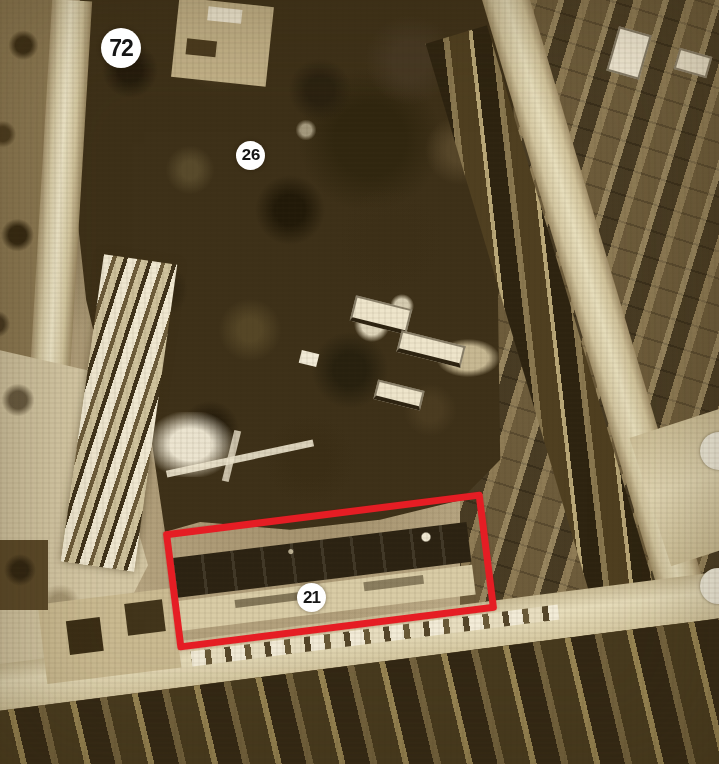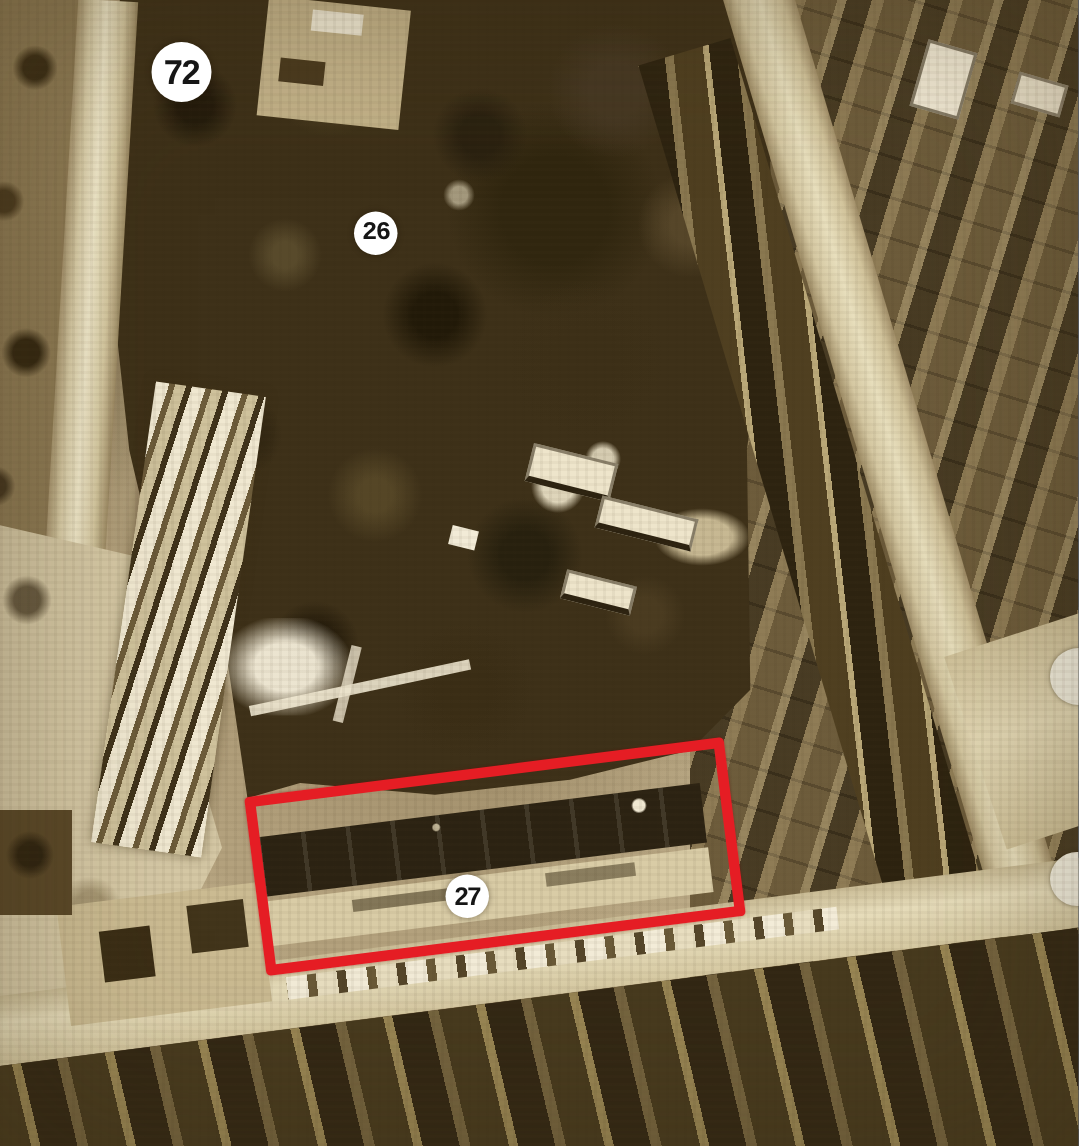--- a/index.html
+++ b/index.html
@@ -1,19 +1,19 @@
 <!DOCTYPE html>
 <html><head>
 <meta charset="utf-8">
 <style>
   html,body{margin:0;padding:0;background:#222;}
   .stage{
     position:relative;width:719px;height:764px;overflow:hidden;
     font-family:"Liberation Sans",sans-serif;
-    background:#3b82f6;
+    background:#0c4a6e;
   }
   .stage *{position:absolute;box-sizing:border-box;}
 
   
   .base{
     left:0;top:0;width:719px;height:764px;
     background:
       radial-gradient(ellipse 260px 180px at 4% 88%, rgba(238,229,201,.55), transparent 70%),
       radial-gradient(ellipse 420px 300px at 88% 72%, rgba(226,213,178,.45), transparent 72%),
       radial-gradient(ellipse 300px 220px at 46% 62%, rgba(120,100,64,.35), transparent 70%),
@@ -233,15 +233,15 @@
   <div class="edge-partial pm1"></div>
   <div class="edge-partial pm2"></div>
   <div class="grain"></div>
 
   <div class="highlight-rect" style="left:169px;top:511px;width:322px;height:120px;transform:rotate(-7.2deg);border:7px solid #e51d24;"></div>
 
   <div class="marker" style="left:101px;top:28px;width:40px;height:40px;font-size:23px;">72</div>
 
   <div class="marker" style="left:236px;top:141px;width:29px;height:29px;font-size:17px;font-family:Liberation Mono, monospace;">26</div>
 
-  <div class="marker" style="left:297px;top:583px;width:29px;height:29px;font-size:17px;">27</div>
+  <div class="marker" style="left:297px;top:583px;width:29px;height:29px;font-size:17px;">21</div>
 
 </div>
 
 </body></html>

